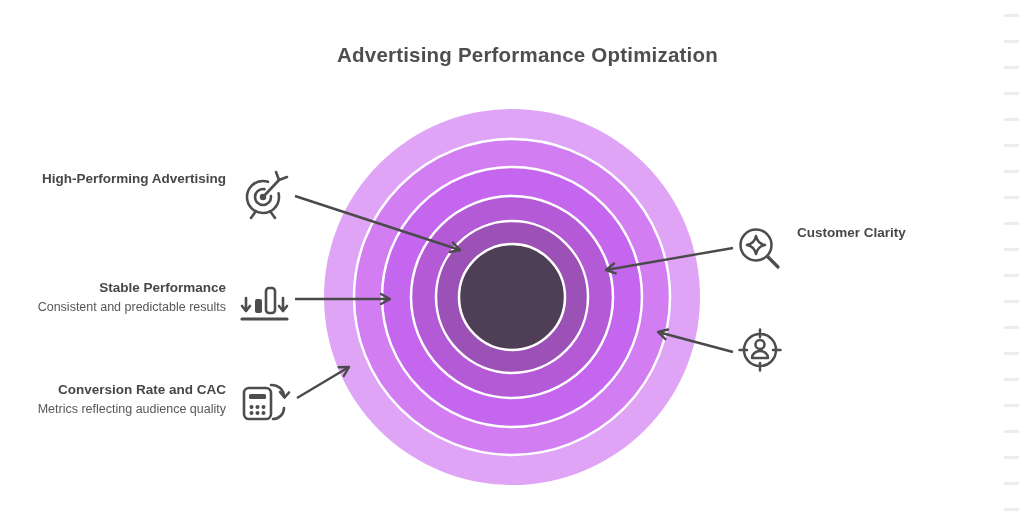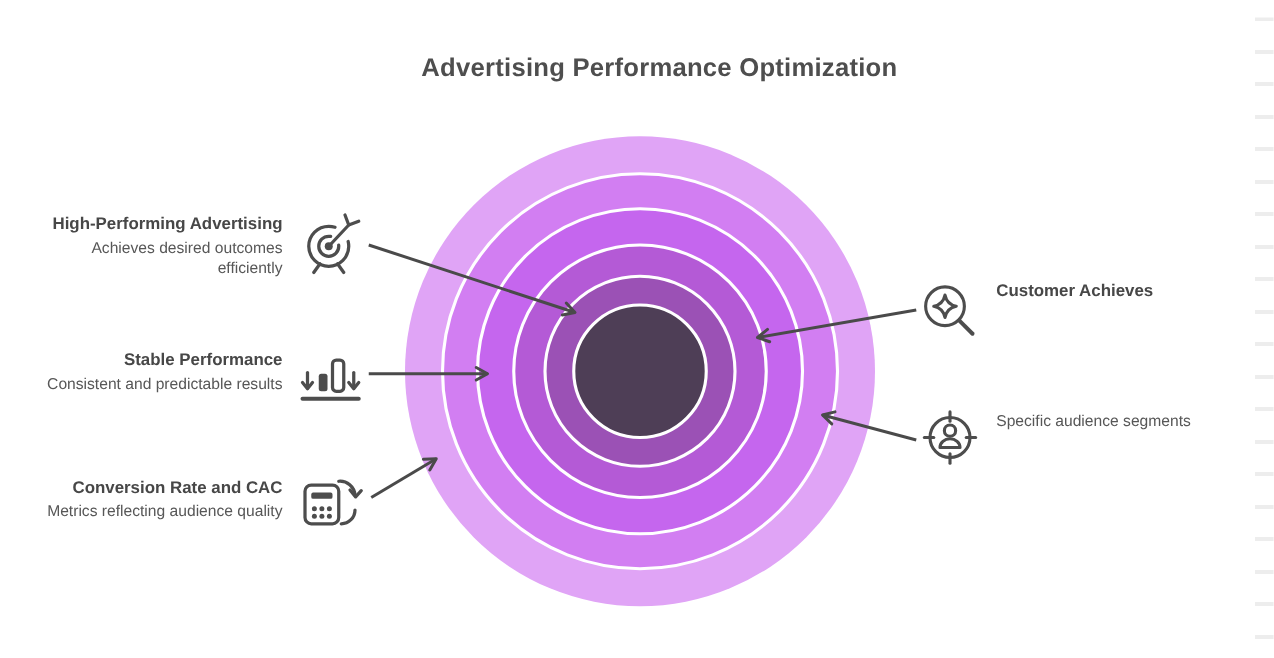--- a/index.html
+++ b/index.html
@@ -49,21 +49,20 @@
     </defs>
     <line x1="295" y1="196" x2="460" y2="250" stroke-width="2.4" marker-end="url(#chev)" stroke="#4a4a4a"></line>
     <line x1="295" y1="299" x2="390" y2="299" stroke-width="2.4" marker-end="url(#chev)" stroke="#4a4a4a"></line>
     <line x1="297" y1="398" x2="349" y2="367" stroke-width="2.4" marker-end="url(#chev)" stroke="#4a4a4a"></line>
     <line x1="733" y1="248" x2="606" y2="270" stroke-width="2.4" marker-end="url(#chev)" stroke="#4a4a4a"></line>
     <line x1="733" y1="352" x2="658" y2="332" stroke-width="2.4" marker-end="url(#chev)" stroke="#4a4a4a"></line>
   </svg>
 
   <div class="callout left" style="top:171px; right:793px; width:250px;">
     <div class="c-title">High-Performing Advertising</div>
-    <div class="c-desc" style="max-width:205px;">Achieves desired outcomes efficiently</div>
   </div>
   <div class="icon-box" style="left:240px; top:169px;">
     <svg width="52" height="54" viewBox="0 0 52 54" fill="none" stroke="#4d4d4d" stroke-width="2.6" stroke-linecap="round" stroke-linejoin="round">
       <circle cx="23" cy="28" r="16" stroke-dasharray="80 16 100"></circle>
       <circle cx="23" cy="28" r="8" stroke-dasharray="39 10 50"></circle>
       <circle cx="23" cy="28" r="3.2" fill="#4d4d4d" stroke="none"></circle>
       <line x1="39" y1="11" x2="24" y2="27"></line>
       <path d="M36,3 L39,11 L47,8"></path>
       <line x1="16" y1="42" x2="11" y2="49"></line>
       <line x1="30" y1="42" x2="35" y2="49"></line>
@@ -107,33 +106,32 @@
   </div>
 
   <div class="icon-box" style="left:737px; top:226px;">
     <svg width="46" height="46" viewBox="0 0 46 46" fill="none" stroke="#4d4d4d" stroke-width="2.5" stroke-linecap="round" stroke-linejoin="round">
       <circle cx="19" cy="19" r="15.5"></circle>
       <line x1="30.5" y1="30.5" x2="41" y2="41" stroke-width="3.2"></line>
       <path d="M19,10 Q20.5,17.5 28,19 Q20.5,20.5 19,28 Q17.5,20.5 10,19 Q17.5,17.5 19,10 Z"></path>
     </svg>
   </div>
   <div class="callout right" style="top:225px; left:797px; width:210px;">
-    <div class="c-title">Customer Achieves</div>
+    <div class="c-title">Customer Clarity</div>
   </div>
 
   <div class="icon-box" style="left:737px; top:327px;">
     <svg width="46" height="46" viewBox="0 0 46 46" fill="none" stroke="#4d4d4d" stroke-width="2.5" stroke-linecap="round" stroke-linejoin="round">
       <circle cx="23" cy="23" r="16"></circle>
       <line x1="23" y1="2.5" x2="23" y2="10"></line>
       <line x1="23" y1="36" x2="23" y2="43.5"></line>
       <line x1="2.5" y1="23" x2="10" y2="23"></line>
       <line x1="36" y1="23" x2="43.5" y2="23"></line>
       <circle cx="23" cy="17.5" r="4.5"></circle>
       <path d="M15,31 a8,7 0 0 1 16,0 Z"></path>
     </svg>
   </div>
   <div class="callout right" style="top:330px; left:797px; width:210px;">
-    <div class="c-desc" style="max-width:200px;">Specific audience segments</div>
   </div>
 
   <div class="edge-dashes"></div>
 
 </div>
 
 </body></html>

